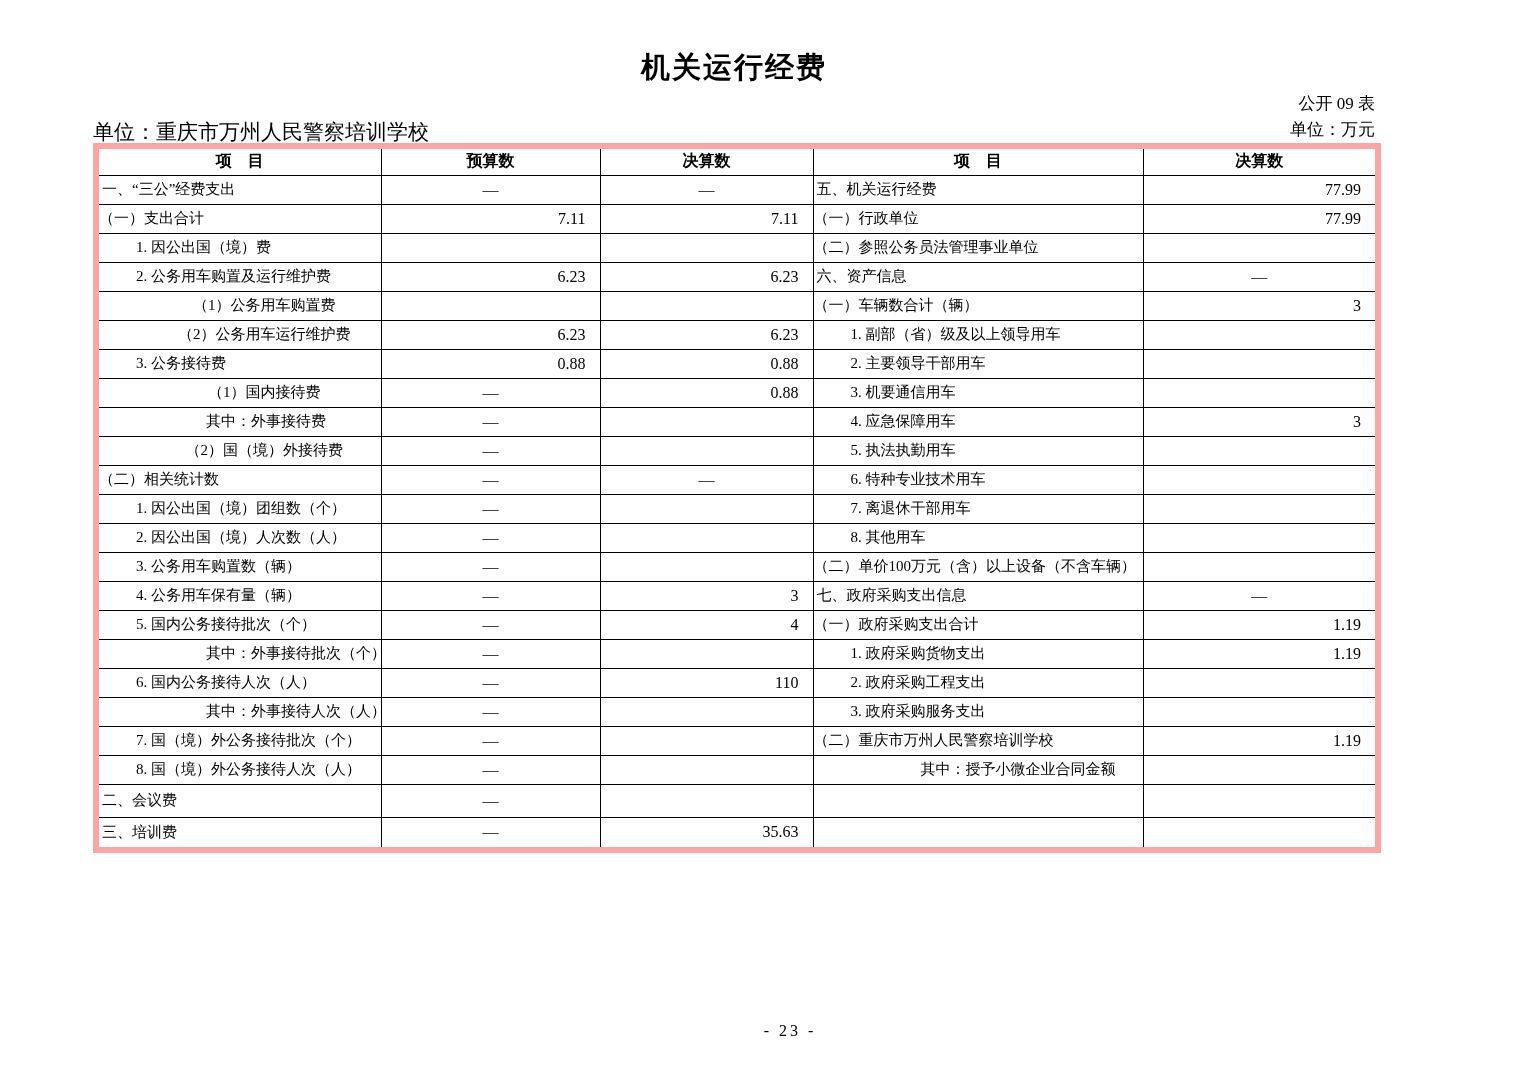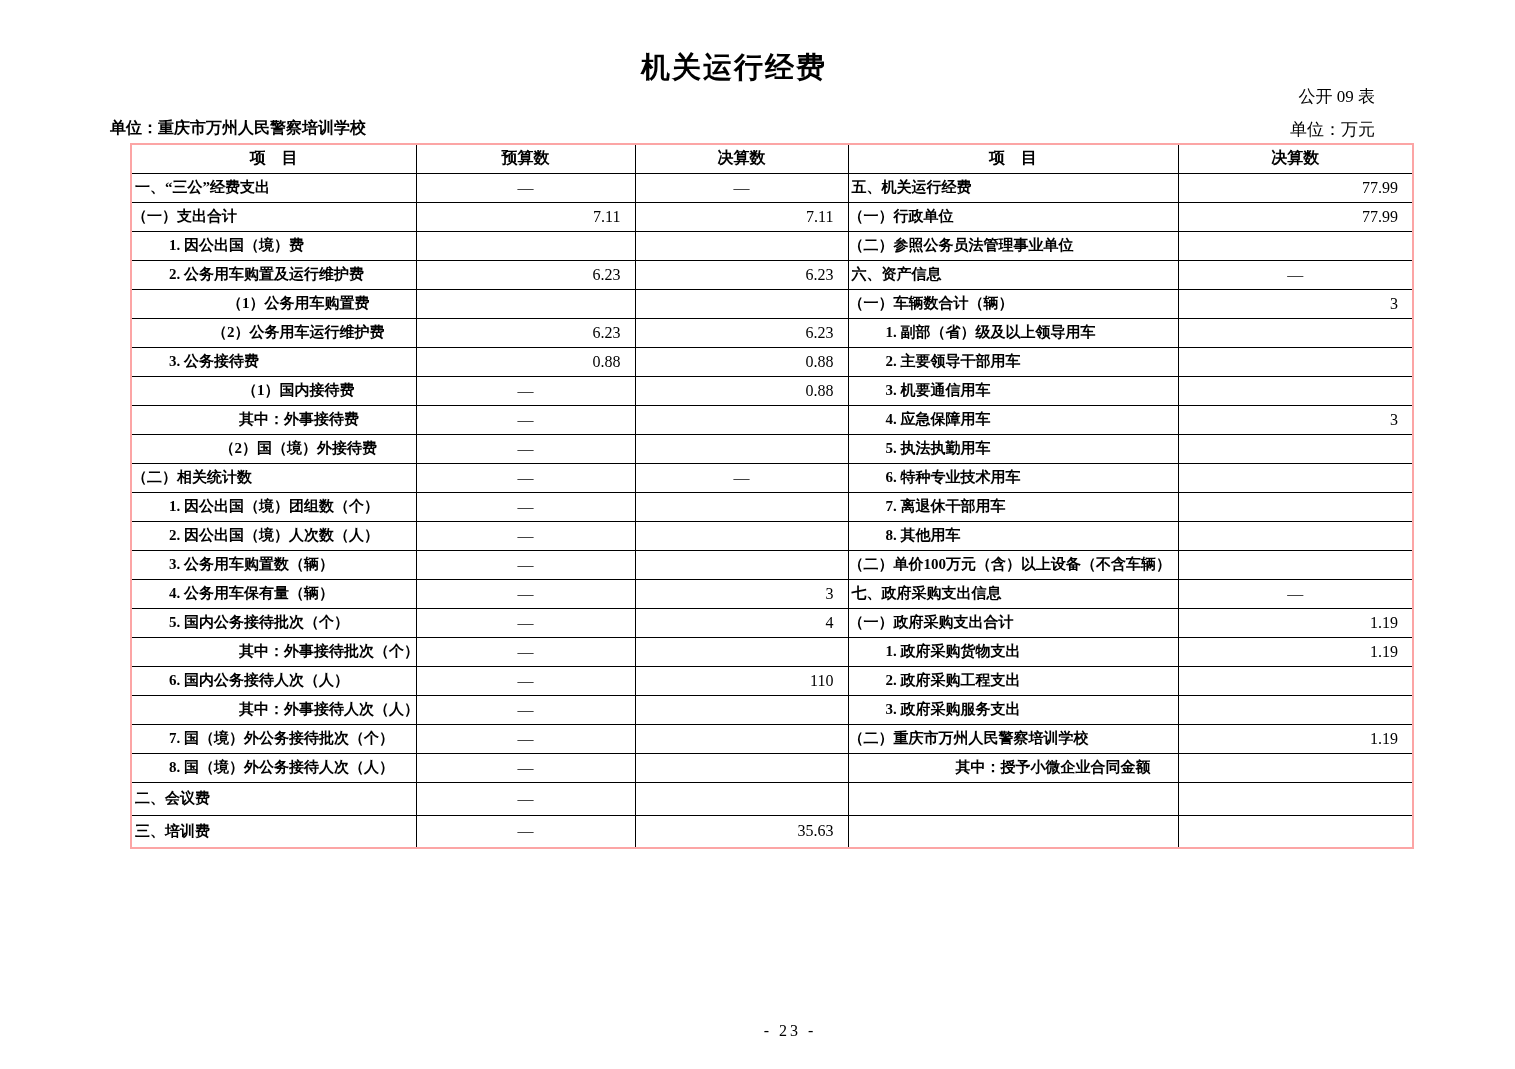--- a/index.html
+++ b/index.html
@@ -16,62 +16,60 @@
   .title {
     position: absolute;
     left: 93px; top: 48px; width: 1282px;
     text-align: center;
     font-size: 29px;
     font-weight: bold;
     letter-spacing: 2px;
   }
   .form-code {
     position: absolute;
-    right: 140px; top: 85px;
+    right: 140px; top: 92px;
     font-size: 17px;
   }
   .unit-left {
     position: absolute;
-    left: 110px; top: 118px;
-    font-size: 16px;
-    font-weight: bold;
+    left: 93px; top: 118px;
+    font-size: 21px;
   }
   .unit-right {
     position: absolute;
     right: 140px; top: 118px;
     font-size: 17px;
   }
 
   table.info {
     position: absolute;
     left: 93px; top: 143px;
     width: 1282px;
     border-collapse: collapse;
     table-layout: fixed;
-    border: 2px solid #fca5a5;
-    margin-left: 37px;
+    border: 6px solid #fca5a5;
   }
   table.info th, table.info td {
     border: 1px solid #000;
     overflow: hidden;
     white-space: nowrap;
     height: 29px;
     vertical-align: middle;
   }
   table.info thead th {
     font-weight: bold;
     font-size: 16px;
     text-align: center;
     height: 29px;
   }
   tr.tall th, tr.tall td { height: 33px; }
 
   td.item {
     text-align: left;
-    font-weight: bold;
+    font-weight: normal;
     font-size: 15px;
   }
   td.ind0 { padding-left: 3px; }
   td.ind1 { }
   td.ind2 { padding-left: 37px; }
   td.ind3 { padding-left: 49px; text-align: center; }
   td.ind4 { padding-left: 107px; }
 
   td.val {
     text-align: right;

